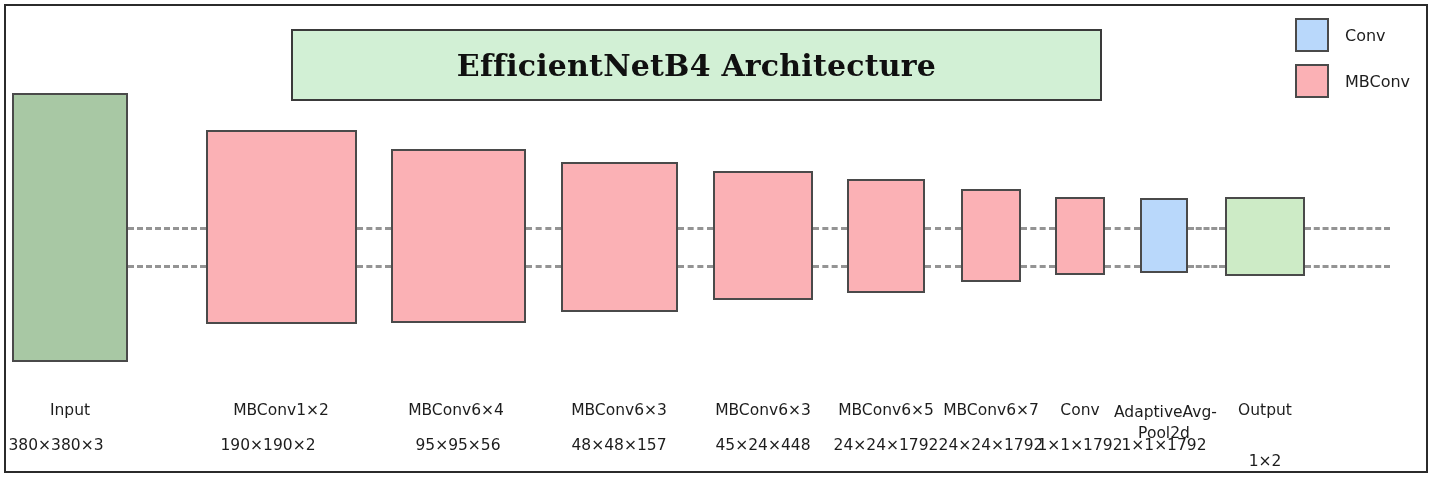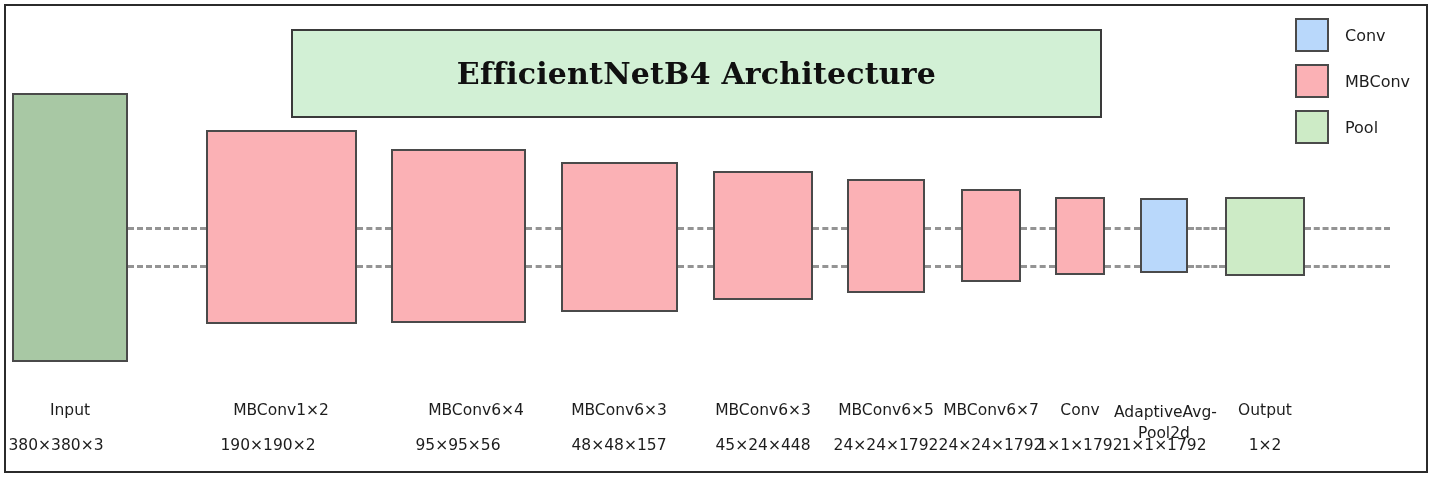--- a/index.html
+++ b/index.html
@@ -15,21 +15,21 @@
     left:4px;top:4px;
     width:1424px;height:469px;
     border:2px solid #2b2b2b;
     box-sizing:border-box;
     background:#ffffff;
   }
   
   .title-box{
     position:absolute;
     left:291px;top:29px;
-    width:811px;height:89px;
+    width:811px;height:72px;
     background:#d2f0d5;
     border:2px solid #3a3a3a;
     box-sizing:border-box;
     display:flex;align-items:center;justify-content:center;
   }
   .title-text{
     font-family:"DejaVu Serif", serif;
     font-weight:bold;
     font-size:30px;
     color:#101010;
@@ -126,45 +126,41 @@
       <div class="dash" style="left: 1021px; top: 265px; width: 34px;"></div>
       <div class="dash" style="left: 1105px; top: 265px; width: 35px;"></div>
       <div class="dash" style="left: 1188px; top: 265px; width: 37px;"></div>
       <div class="dash" style="left: 1305px; top: 265px; width: 85px;"></div>
     </div>
   <div id="labels-layer">
       <div class="label name" style="left: 70px;">Input</div>
       <div class="label shape" style="left: 56px;">380×380×3</div>
       <div class="label name" style="left: 281px;">MBConv1×2</div>
       <div class="label shape" style="left: 268px;">190×190×2</div>
-      <div class="label name" style="left: 476px;">MBConv6×4</div>
+      <div class="label name" style="left: 456px;">MBConv6×4</div>
       <div class="label shape" style="left: 458px;">95×95×56</div>
       <div class="label name" style="left: 619px;">MBConv6×3</div>
       <div class="label shape" style="left: 619px;">48×48×157</div>
       <div class="label name" style="left: 763px;">MBConv6×3</div>
       <div class="label shape" style="left: 763px;">45×24×448</div>
       <div class="label name" style="left: 886px;">MBConv6×5</div>
       <div class="label shape" style="left: 886px;">24×24×1792</div>
       <div class="label name" style="left: 991px;">MBConv6×7</div>
       <div class="label shape" style="left: 991px;">24×24×1792</div>
       <div class="label name" style="left: 1080px;">Conv</div>
       <div class="label shape" style="left: 1080px;">1×1×1792</div>
       <div class="label name wrap" style="left: 1164px; width: 100px;">AdaptiveAvg-Pool2d</div>
       <div class="label shape" style="left: 1164px;">1×1×1792</div>
       <div class="label name" style="left: 1265px;">Output</div>
-      <div class="label shape" style="left: 1265px;">1×2</div>
+      <div class="label shape" style="left: 1265px; margin-top: 16px;">1×2</div>
     </div>
 
   <div class="legend">
       <div class="legend-row">
         <div class="legend-swatch" style="background: rgb(185, 216, 251);"></div>
         <div class="legend-label">Conv</div>
       </div>
       <div class="legend-row">
         <div class="legend-swatch" style="background: rgb(251, 177, 181);"></div>
         <div class="legend-label">MBConv</div>
       </div>
-      <div class="legend-row">
-        <div class="legend-swatch" style="background: rgb(205, 235, 198);"></div>
-        <div class="legend-label">Pool</div>
-      </div>
     </div>
 </div>
 
 </body></html>

